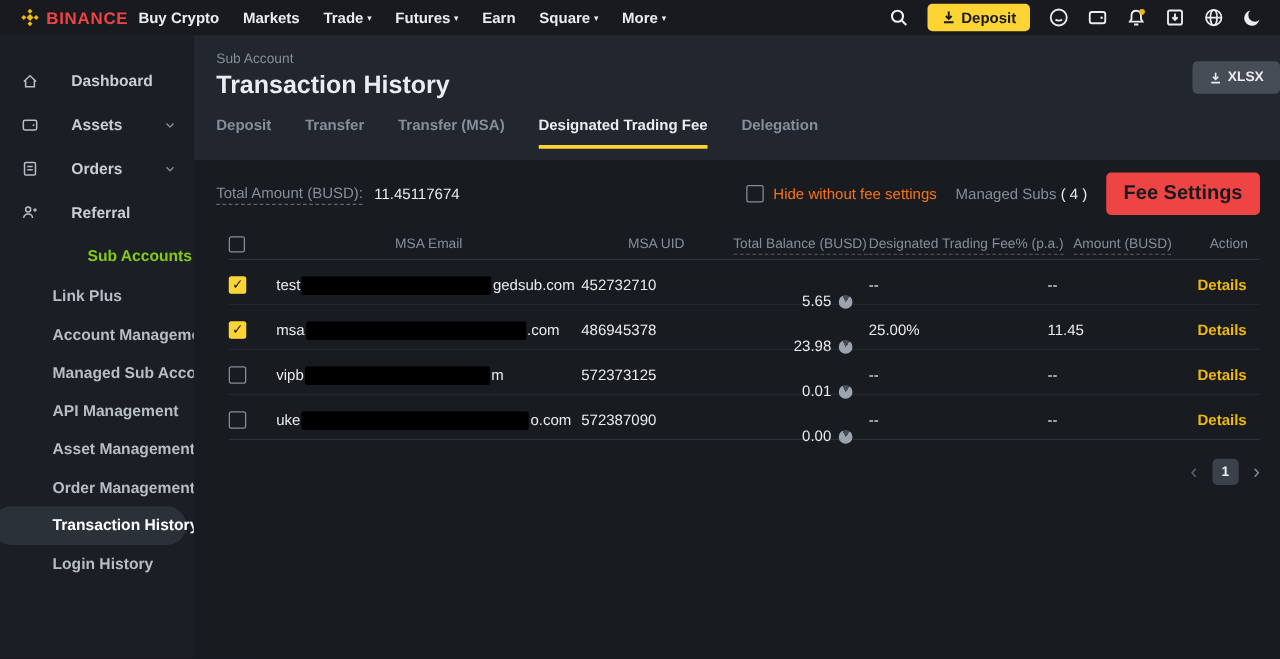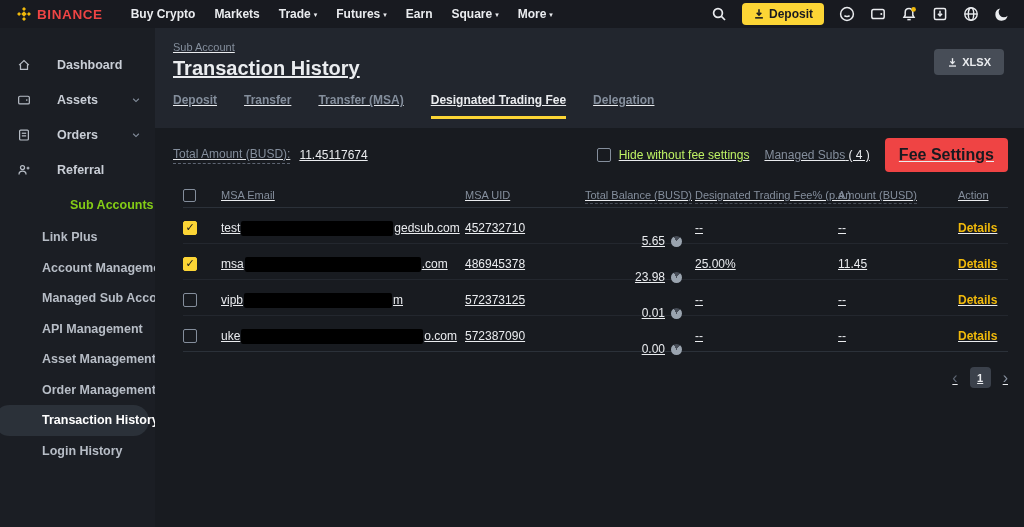--- a/index.html
+++ b/index.html
@@ -3,66 +3,66 @@
 <meta charset="utf-8">
 <style>
   * { margin:0; padding:0; box-sizing:border-box; }
   html,body { width:1024px; height:527px; overflow:hidden; }
   body { background:#181a20; font-family:"Liberation Sans","DejaVu Sans",sans-serif; color:#eaecef; }
 
   
   .navbar { height:28px; display:flex; align-items:center; padding:0 14px 0 16px; background:#181a20; }
   .brand { display:flex; align-items:center; gap:5px; }
   .brand-name { color:#ef4444; font-weight:700; font-size:13.5px; letter-spacing:.6px; }
-  .nav-menu { display:flex; align-items:center; gap:19px; margin-left:28px; }
+  .nav-menu { display:flex; align-items:center; gap:19px; margin-left:8px; }
   .nav-item { display:flex; align-items:center; gap:3px; font-size:12px; font-weight:600; color:#eaecef; cursor:pointer; white-space:nowrap; }
   .nav-chev { font-size:7px; color:#eaecef; transform:translateY(1px); }
   .nav-right { margin-left:auto; display:flex; align-items:center; gap:15px; }
   .deposit-btn { display:flex; align-items:center; gap:4px; background:#fcd535; color:#181a20; font-size:12px; font-weight:700; border:none; border-radius:4px; padding:4px 11px; cursor:pointer; }
   .nav-icon { width:16px; height:16px; display:block; position:relative; cursor:pointer; }
 
   
   .layout { display:flex; height:499px; }
 
   
   .sidebar { width:155px; background:#1b1e24; padding-top:19px; flex-shrink:0; }
   .side-item { display:flex; align-items:center; gap:26px; height:35px; padding:0 14px 0 17px; font-size:12.5px; font-weight:600; color:#c9ced6; cursor:pointer; }
   .side-item .lbl { white-space:nowrap; }
   .side-item.active-parent { color:#84cc16; font-weight:700;padding-left:44px; }
   .side-chev { margin-left:auto; }
   .sub-item { height:30.5px; display:flex; align-items:center; padding-left:42px; font-size:12.5px; font-weight:600; color:#b7bdc6; cursor:pointer; white-space:nowrap; }
   .sub-item.selected { background:#2b3139; border-radius:16px; margin:0 6px 0 -6px; padding-left:48px; color:#ffffff; font-weight:700; }
 
   
-  .main { flex:1; background:#181b20; position:relative;text-decoration:underline; }
+  .main { flex:1; background:#181b20; position:relative; }
   .header-band { background:#22262e; padding:13px 16px 0 18px; height:100px; position:relative; }
   .breadcrumb { font-size:11px; color:#848e9c; }
   .page-title { font-size:20px; font-weight:700; color:#eaecef; margin-top:4px; }
-  .xlsx-btn { position:absolute; right:20px; top:21px; display:flex; align-items:flex-end; gap:4px; background:#474d57; border:none; border-radius:4px; color:#eaecef; font-size:11px; font-weight:700; padding:7px 13px; cursor:pointer; }
+  .xlsx-btn { position:absolute; right:0; top:21px; display:flex; align-items:flex-end; gap:4px; background:#474d57; border:none; border-radius:4px; color:#eaecef; font-size:11px; font-weight:700; padding:7px 13px; cursor:pointer; }
   .tabs { display:flex; gap:27px; margin-top:13px; }
   .tab { font-size:12px; font-weight:600; color:#848e9c; padding-bottom:9px; border-bottom:3px solid transparent; cursor:pointer; white-space:nowrap; }
   .tab.active { color:#eaecef; font-weight:700; border-bottom-color:#fcd535; }
 
   
   .summary-row { display:flex; align-items:center; margin:12px 16px 0 18px; height:30px; }
   .total-label { font-size:12px; color:#848e9c; border-bottom:1px dashed #5e6673; padding-bottom:2px; }
   .total-value { font-size:12px; color:#eaecef; margin-left:9px; }
   .summary-right { margin-left:auto; display:flex; align-items:center; gap:15px; }
   .cb { width:14px; height:14px; border:1.5px solid #848e9c; border-radius:2px; background:transparent; cursor:pointer; flex-shrink:0; }
   .cb.checked { background:#fcd535; border-color:#fcd535; position:relative; }
   .cb.checked::after { content:"✓"; position:absolute; left:1.5px; top:-1px; font-size:11px; font-weight:700; color:#181a20; }
-  .hide-label { font-size:12px; color:#bef264; margin-left:-7px; }
+  .hide-label { font-size:12px; color:#f97316; margin-left:-7px; }
   .managed { font-size:12px; color:#848e9c; }
   .managed .cnt { color:#eaecef; }
   .fee-btn { background:#ef4444; color:#181a20; border:none; border-radius:4px; font-size:16px; font-weight:700; padding:8px 14px; cursor:pointer; }
 
   
   .table { margin:13px 16px 0 28px; }
   .trow { display:grid; grid-template-columns:38px 244px 120px 110px 143px 120px 1fr; align-items:center; }
-  .thead { height:25px; border-bottom:1px solid #2b3139; }
+  .thead { height:25px; border-bottom:1px solid #2b3139;text-align:center; }
   .th { font-size:11px; color:#848e9c; white-space:nowrap; }
   .th .dash { border-bottom:1px dashed #474d57; padding-bottom:2px; }
   .tbody-row { height:36px; border-bottom:1px solid #23272e; font-size:12px; color:#eaecef; }
   .tbody-row:last-child { border-bottom:1px solid #2b3139; }
   .email-cell { display:flex; align-items:center; white-space:nowrap; overflow:hidden; }
   .redact { height:15px; background:#000; border-radius:2px; margin:0 1px; flex-shrink:0; }
   .red-1 { width:152px; } .red-2 { width:176px; } .red-3 { width:148px; } .red-4 { width:182px; }
   .bal-cell { display:flex; align-items:center; justify-content:flex-end; gap:6px; padding-right:13px;margin-top:26px; }
   .pie-icon { width:11px; height:11px; border-radius:50%; background:conic-gradient(from -30deg,#474d57 0 70deg,#9aa4af 70deg 360deg); cursor:pointer; }
   .details-link { color:#f0b90b; font-weight:600; font-size:12px; cursor:pointer; }

